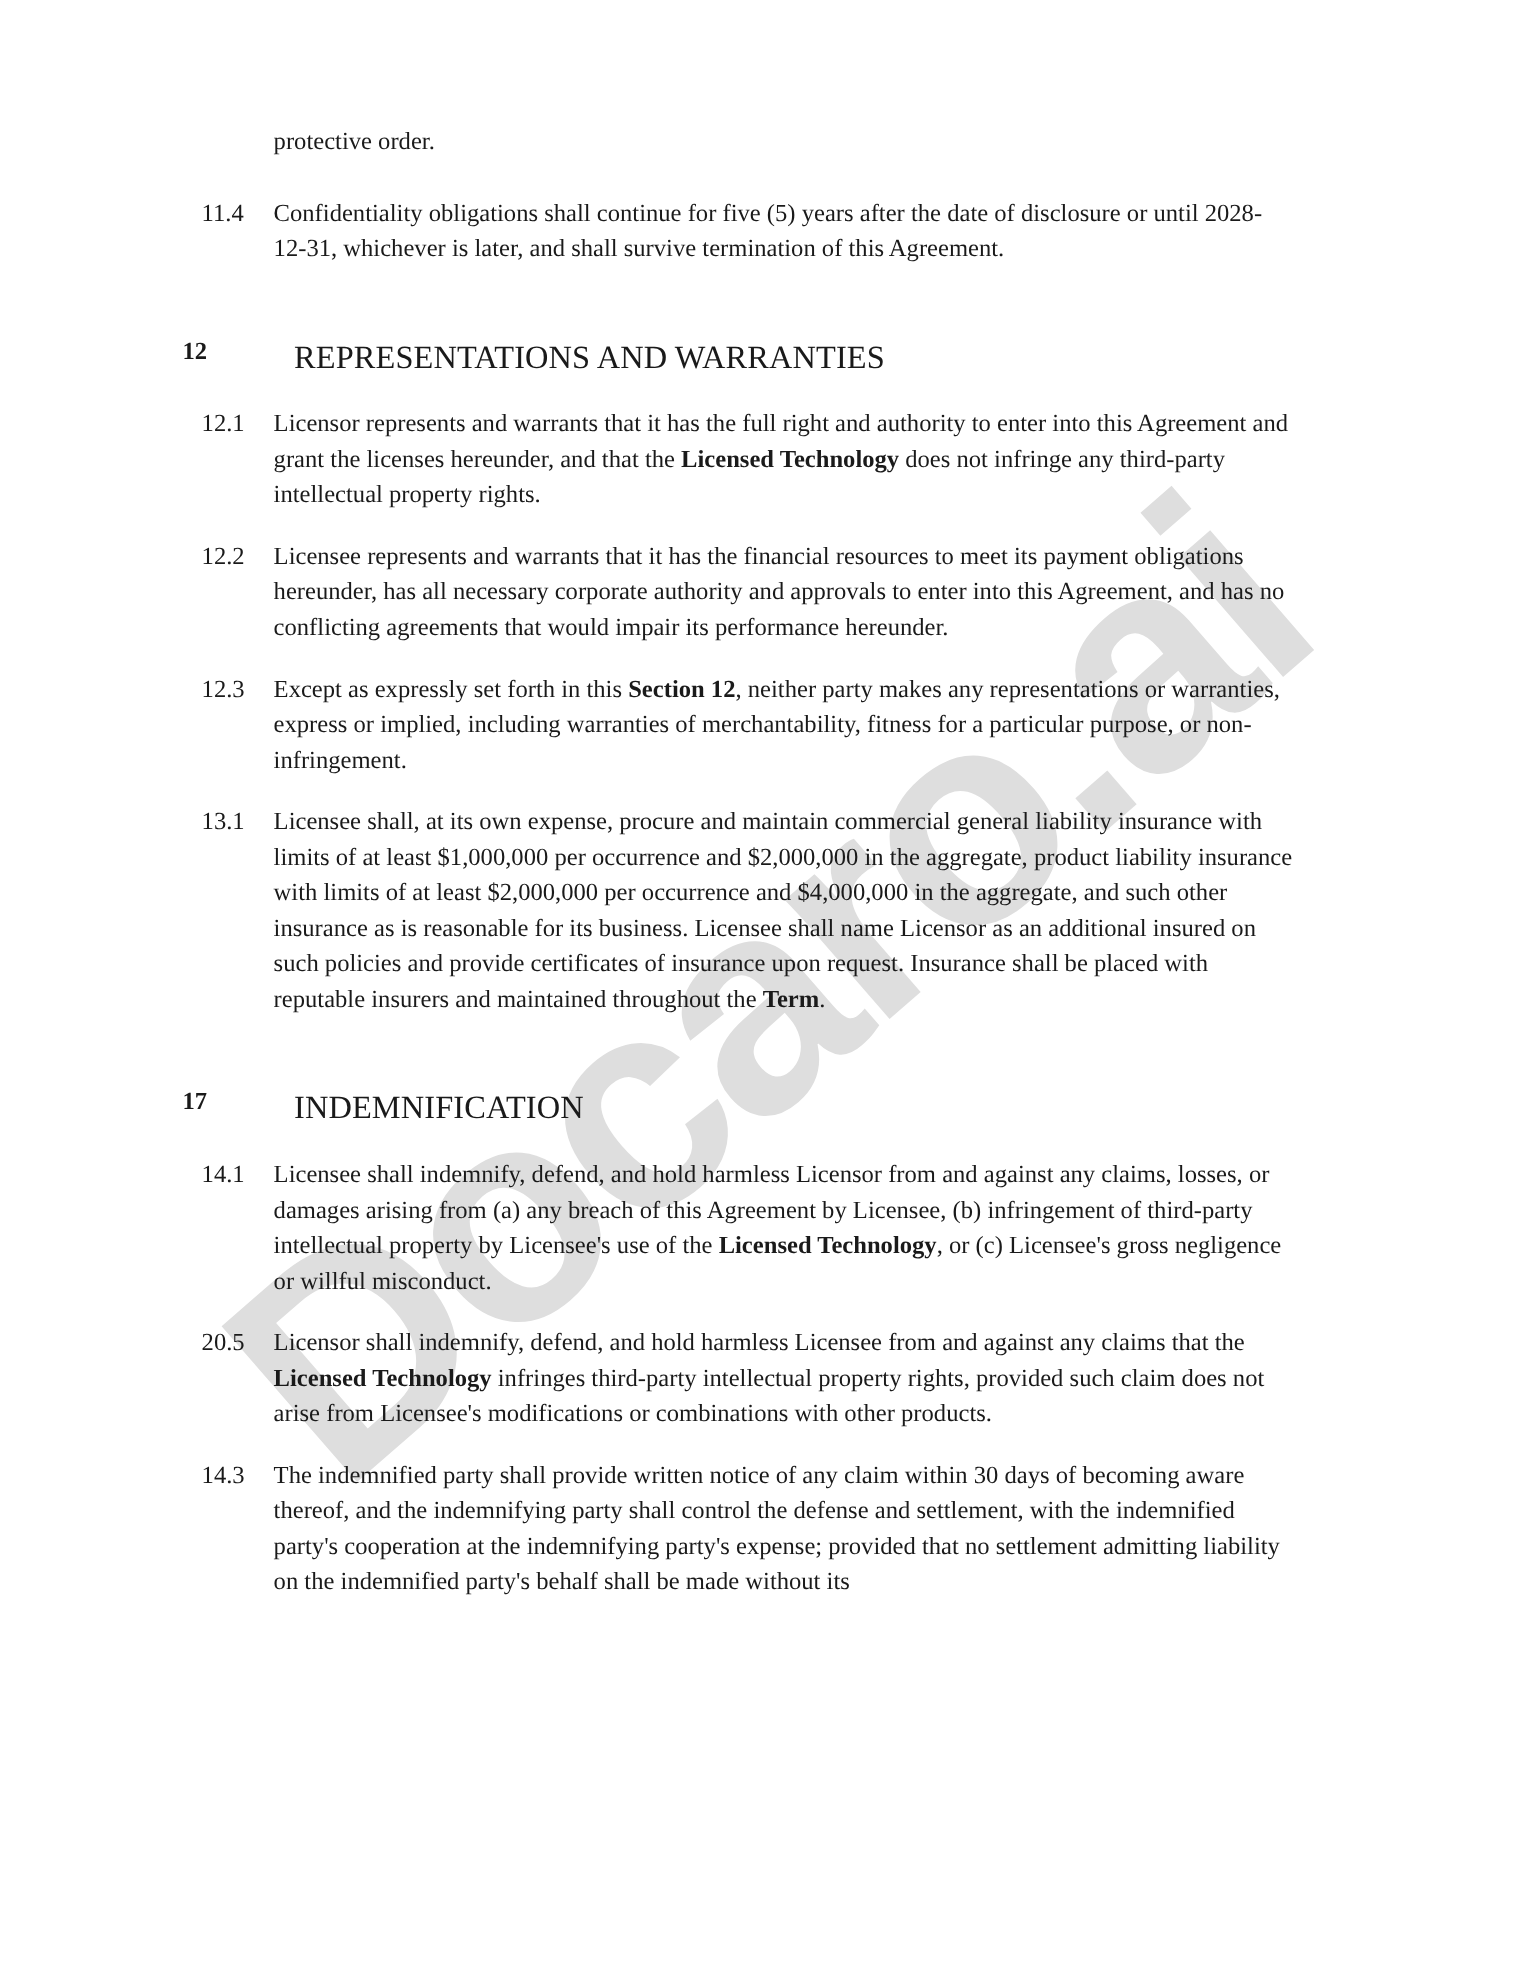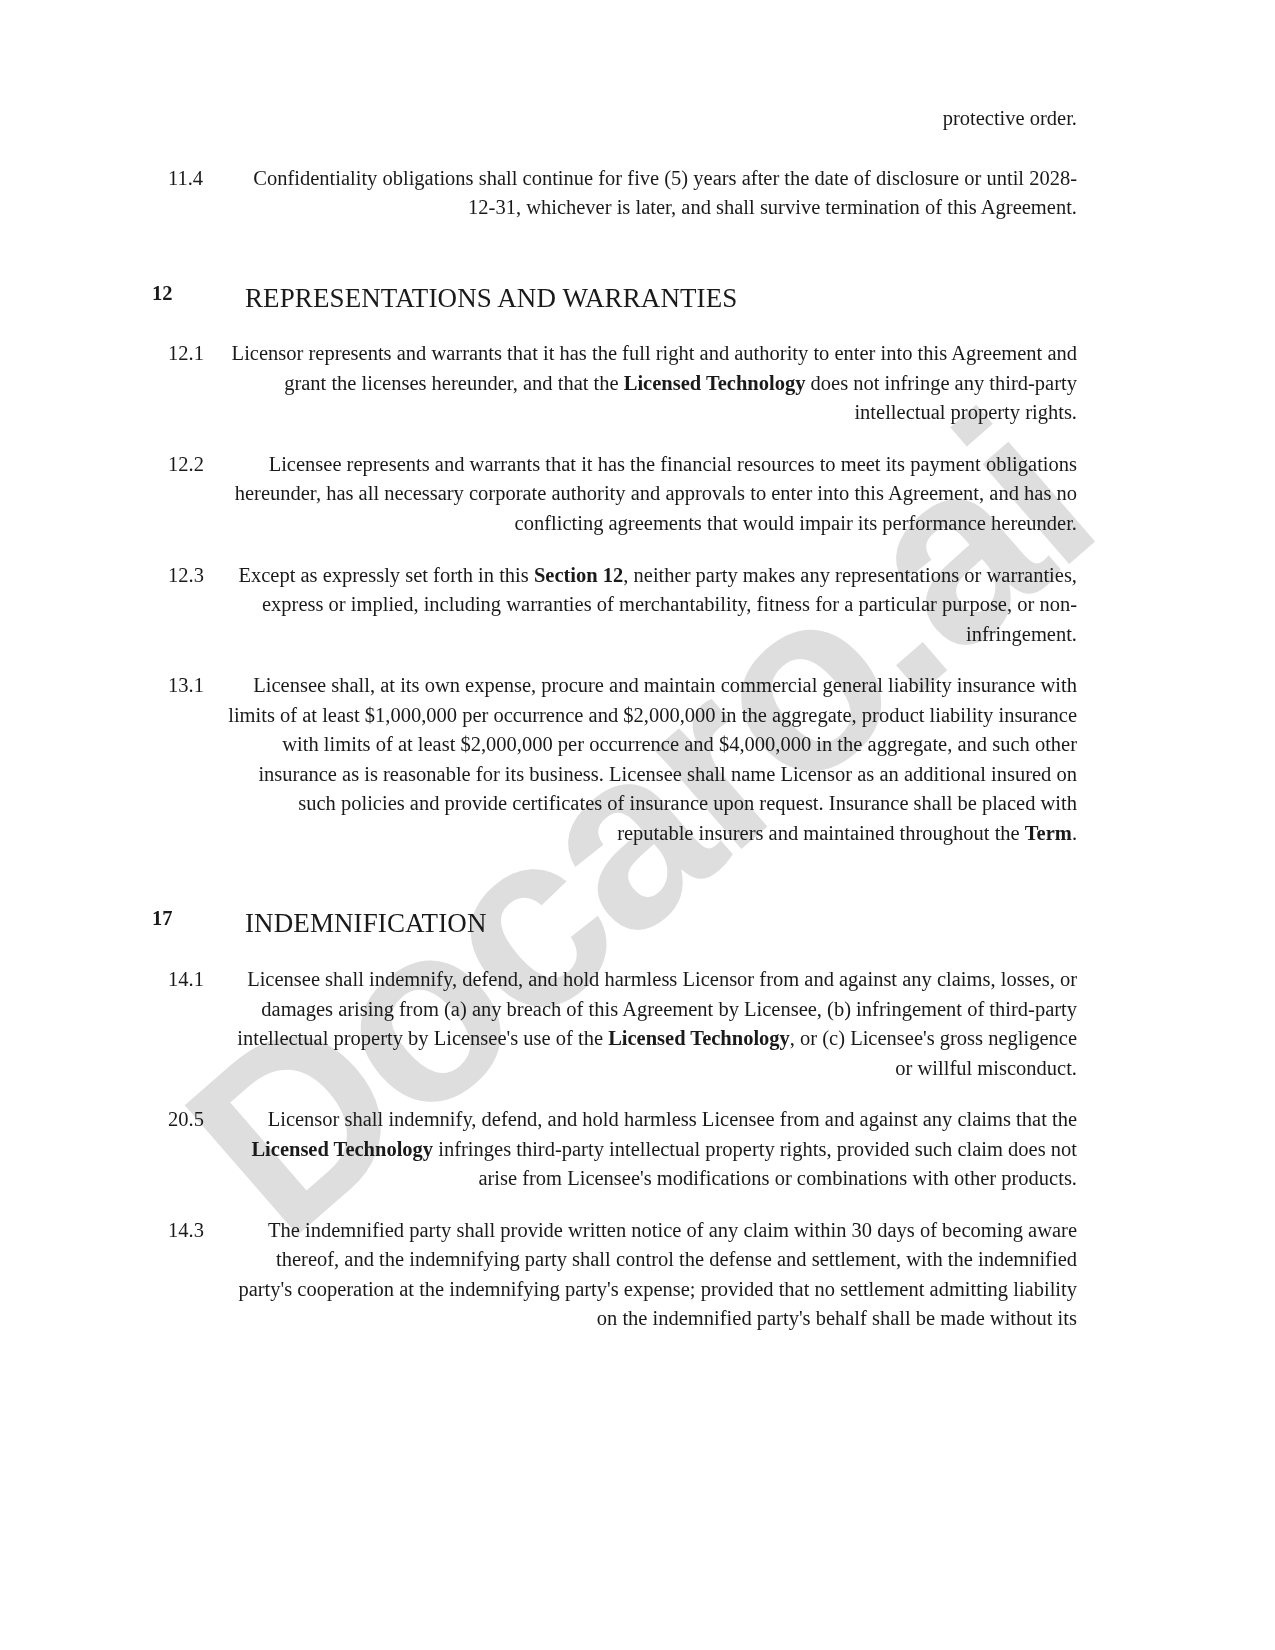--- a/index.html
+++ b/index.html
@@ -60,21 +60,21 @@
     flex: 0 0 60px;
     font-size: 20.5px;
     line-height: 1.44;
     white-space: nowrap;
     margin-left: 31px;
   }
   .para .txt {
     flex: 1 1 auto;
     font-size: 20.5px;
     line-height: 1.44;
-    text-align: right;
+    text-align: left;
   }
 
   
   .para.continuation {
     margin-bottom: 30px;
   }
 
   .section-head {
     display: flex;
     align-items: flex-start;

